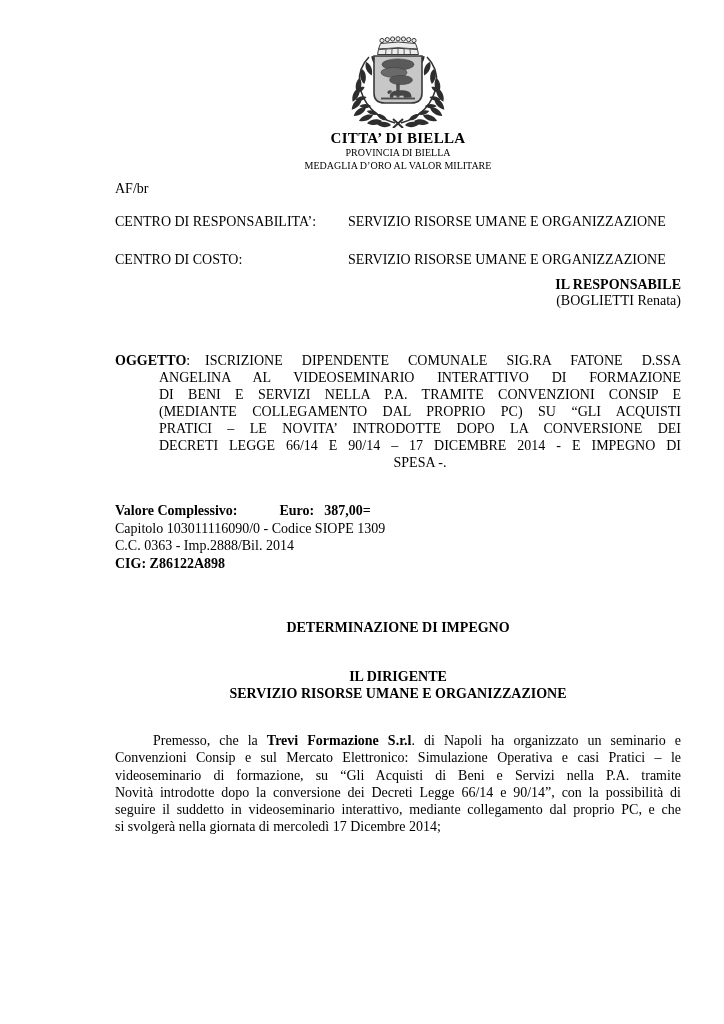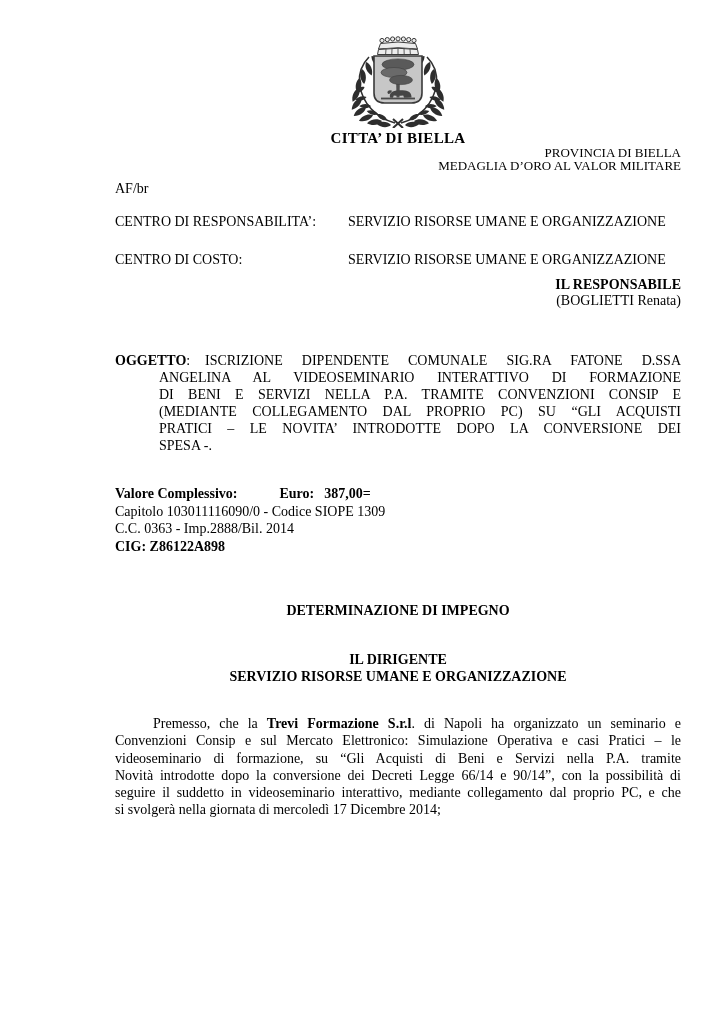--- a/index.html
+++ b/index.html
@@ -12,31 +12,31 @@
     color:#000;
     font-family:"Liberation Serif","DejaVu Serif",serif;
     font-size:14px;
     overflow:hidden;
     margin-left:28px;
   }
   .bold{font-weight:bold;}
   .center{text-align:center;font-family:Liberation Serif, serif;}
   .crest-wrap{margin:36px auto 2px auto;width:106px;height:92px;}
   .hdr-city{text-align:center;font-size:15px;font-weight:bold;line-height:16px;letter-spacing:.3px;}
-  .hdr-sub{text-align:right;font-size:13px;line-height:12px;margin-top:1px;}
+  .hdr-sub{text-align:center;font-size:10px;line-height:12px;margin-top:1px;}
   .ref{margin-top:8px;line-height:17px;}
   .field-row{display:flex;line-height:17px;}
   .field-row.r1{margin-top:16px;}
   .field-row.r2{margin-top:21px;}
   .f-label{width:233px;flex:none;white-space:nowrap;}
   .f-value{white-space:nowrap;}
   .resp{margin-top:9px;text-align:right;line-height:16px;}
   .subject{position:relative;margin-top:43px;padding-left:44px;line-height:17px;}
   .subject-label{position:absolute;left:0;top:0;}
-  .sline{text-align:left;}
+  .sline{text-align:center;}
   .sline.just{text-align:justify;text-align-last:justify;}
   .sline.first{padding-left:46px;}
   .vblock{margin-top:31px;text-align:left;line-height:17.5px;}
   .vg1{margin-left:42px;}
   .vg2{margin-left:10px;}
   .det-title{margin-top:48px;line-height:16px;}
   .pe-line{margin-top:34px;line-height:16px;}
   .peg{margin-left:30px;}
   .dir-block{margin-top:32px;line-height:17px;}
   .premise{margin-top:30px;line-height:17.3px;}
@@ -145,20 +145,21 @@
     <div>(BOGLIETTI Renata)</div>
   </div>
 
   <div class="subject">
     <span class="subject-label"><span class="bold">OGGETTO</span><span>:</span></span>
     <div class="sline just first">ISCRIZIONE DIPENDENTE COMUNALE SIG.RA FATONE D.SSA</div>
     <div class="sline just">ANGELINA AL VIDEOSEMINARIO INTERATTIVO DI FORMAZIONE</div>
     <div class="sline just">DI BENI E SERVIZI NELLA P.A. TRAMITE CONVENZIONI CONSIP E</div>
     <div class="sline just">(MEDIANTE COLLEGAMENTO DAL PROPRIO PC) SU “GLI ACQUISTI</div>
     <div class="sline just">PRATICI – LE NOVITA’ INTRODOTTE DOPO LA CONVERSIONE DEI</div>
+    <div class="sline just">DECRETI LEGGE 66/14 E 90/14 – 17 DICEMBRE 2014 - E IMPEGNO DI</div>
     <div class="sline">SPESA -.</div>
   </div>
 
   <div class="vblock">
     <div class="bold">
       <span>Valore Complessivo:</span><span class="vg1">Euro:</span><span class="vg2">387,00=</span>
     </div>
     <div>Capitolo 103011116090/0 - Codice SIOPE 1309</div>
     <div>C.C. 0363 - Imp.2888/Bil. 2014</div>
     <div class="bold">CIG: Z86122A898</div>

